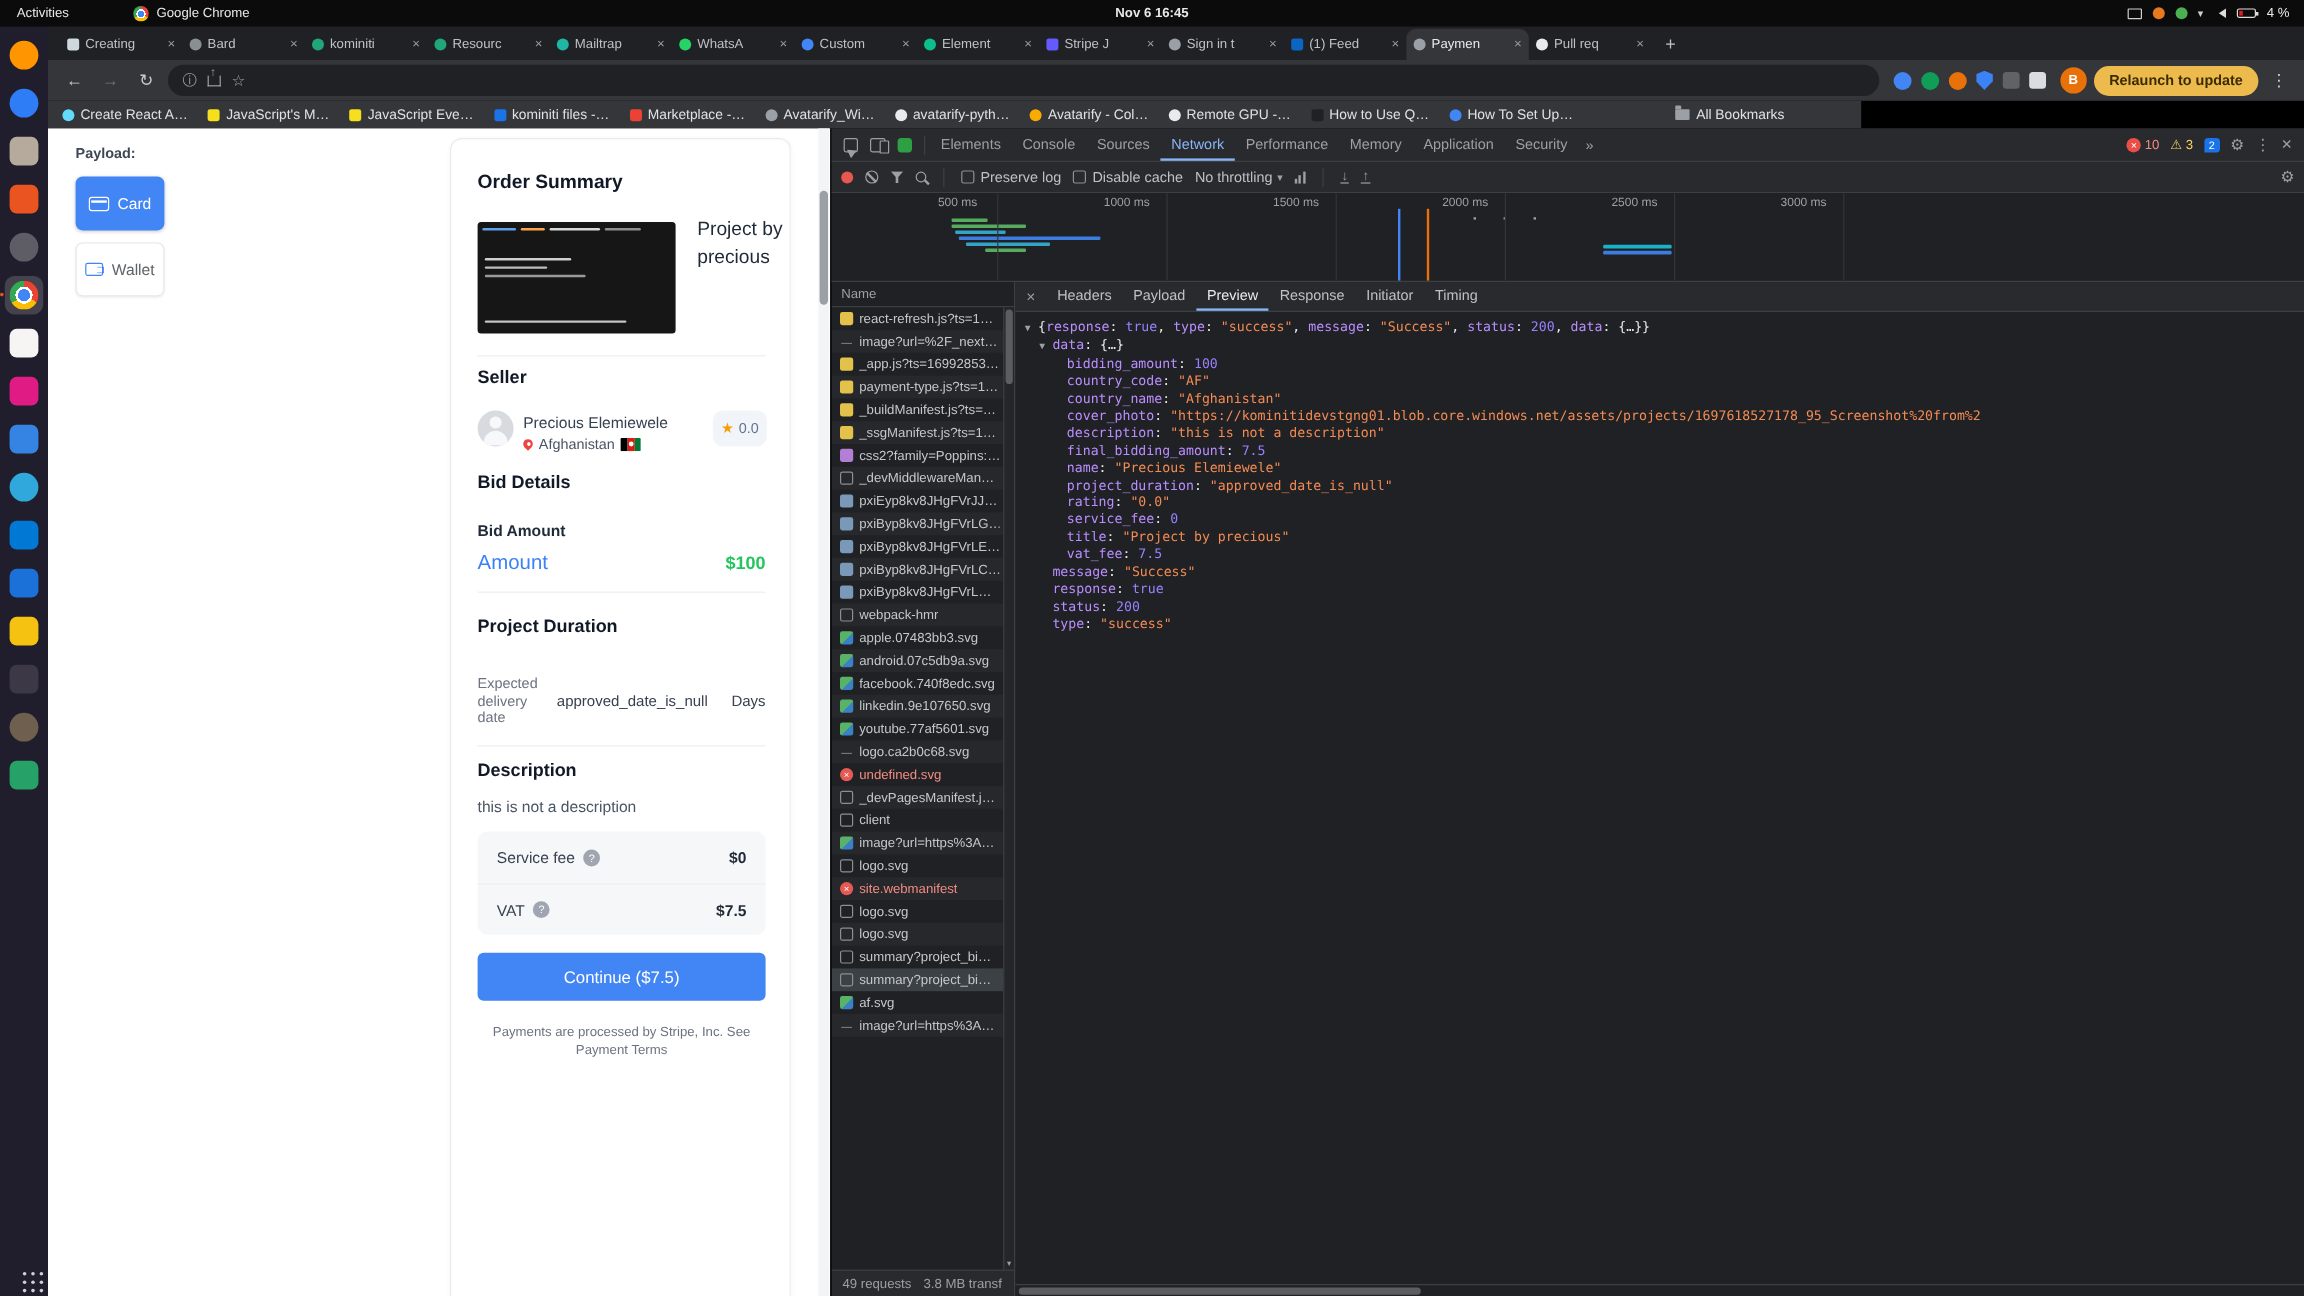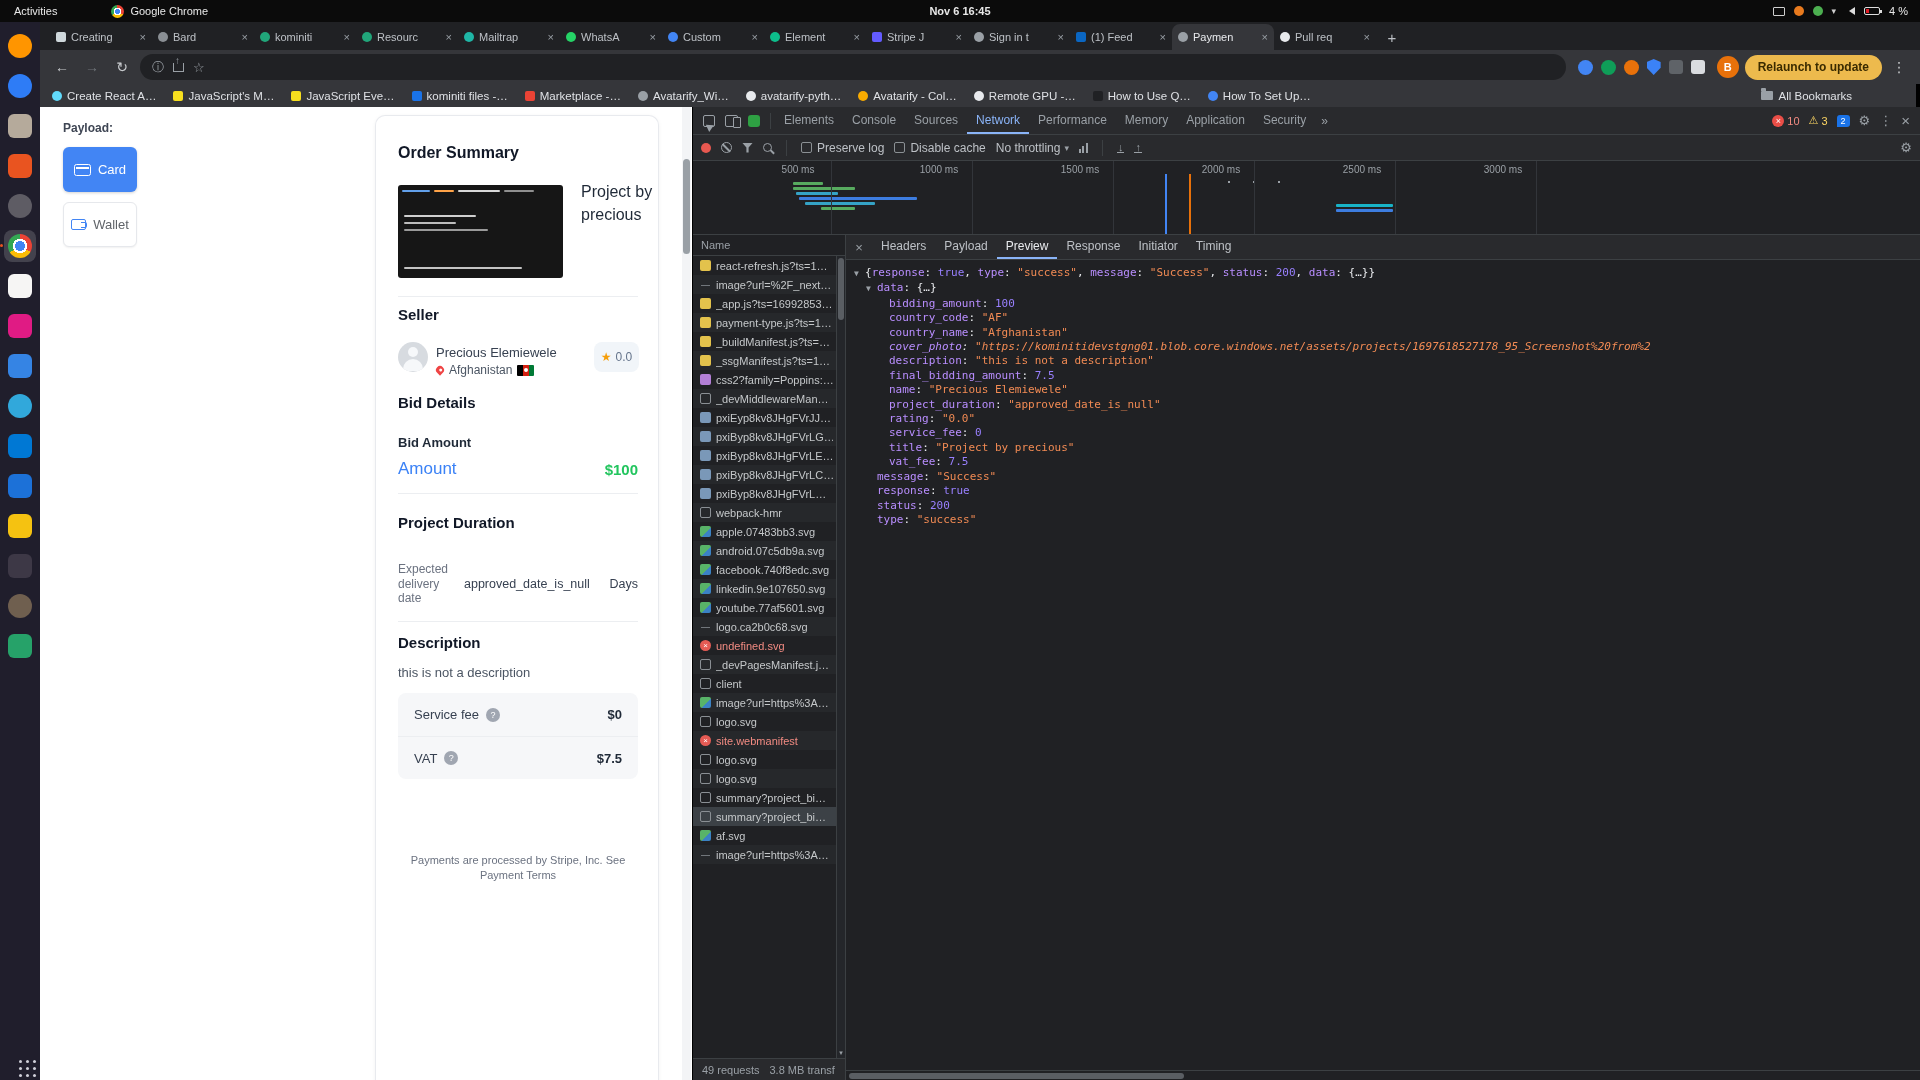--- a/index.html
+++ b/index.html
@@ -57,21 +57,21 @@
 .starbtn{color:#9aa0a6;font-size:13px;flex:none}
 .extbar{display:flex;align-items:center;gap:8px;padding:0 6px;flex:none}
 .extdot{width:15px;height:15px;border-radius:50%}
 .extsq{width:14px;height:14px;border-radius:3px}
 .shield{width:14px;height:16px;background:#3b82f6;clip-path:polygon(50% 0,100% 18%,100% 55%,50% 100%,0 55%,0 18%)}
 .avatarB{width:22px;height:22px;border-radius:50%;background:#e8710a;color:#fff;font-size:11px;font-weight:700;display:flex;align-items:center;justify-content:center;flex:none}
 .relaunch{height:25px;border-radius:13px;background:#edba4d;color:#3a2b00;font-size:12px;font-weight:600;display:flex;align-items:center;padding:0 13px;flex:none}
 .kebab{color:#c8cbce;font-size:14px;padding:0 4px;flex:none}
 
 
-#bookmarksbar{position:absolute;left:40px;top:84px;width:1876px;height:23px;background:#35363a;display:flex;align-items:center;padding:0 12px;gap:17px;font-size:11.5px;color:#dfe1e5}
+#bookmarksbar{position:absolute;left:40px;top:84px;width:1511px;height:23px;background:#35363a;display:flex;align-items:center;padding:0 12px;gap:17px;font-size:11.5px;color:#dfe1e5}
 .bm{display:flex;align-items:center;gap:5px;white-space:nowrap}
 .bfav{width:10px;height:10px;border-radius:2px;flex:none}
 .bm-all{margin-left:auto;display:flex;align-items:center;gap:6px;padding-right:52px}
 .folder{width:12px;height:9px;background:#9aa0a6;border-radius:1px;position:relative}
 .folder:before{content:"";position:absolute;top:-3px;left:0;width:5px;height:3px;background:#9aa0a6;border-radius:1px 1px 0 0}
 
 
 #page{position:absolute;left:40px;top:107px;width:652px;height:973px;background:#fff}
 .options-label{position:absolute;left:23px;top:14px;font-size:12px;font-weight:700;color:#3f4654}
 .card-btn{position:absolute;left:23px;top:40px;width:74px;height:45px;background:#4285f4;border-radius:6px;color:#fff;display:flex;align-items:center;justify-content:center;gap:7px;font-size:13px;box-shadow:0 1px 3px rgba(0,0,0,.18)}
@@ -505,20 +505,21 @@
           <span class="help-badge">?</span>
           <span class="fee-v">$0</span>
         </div>
         <div class="fee-row">
           <span class="fee-l">VAT</span>
           <span class="help-badge">?</span>
           <span class="fee-v">$7.5</span>
         </div>
       </div>
 
+      <div class="continue-btn">Continue ($7.5)</div>
       <div class="pay-footer">Payments are processed by Stripe, Inc. See Payment Terms</div>
     </div>
 
     <div id="page-scrollbar">
         <div class="thumb"></div>
       </div>
   </div>
 
   <div id="devtools">
     <div class="dt-tabbar">
@@ -768,21 +769,21 @@
               <div class="dtab">Initiator</div>
               <div class="dtab">Timing</div>
             </div>
         </div>
         <div class="dt-json" id="dt-json">
             <div class="pline" style="padding-left: 8px;"><span class="parrow">▼</span><span class="tk-p">{</span><span class="tk-k">response</span><span class="tk-p">: </span><span class="tk-n">true</span><span class="tk-p">, </span><span class="tk-k">type</span><span class="tk-p">: </span><span class="tk-s">"success"</span><span class="tk-p">, </span><span class="tk-k">message</span><span class="tk-p">: </span><span class="tk-s">"Success"</span><span class="tk-p">, </span><span class="tk-k">status</span><span class="tk-p">: </span><span class="tk-n">200</span><span class="tk-p">, </span><span class="tk-k">data</span><span class="tk-p">: </span><span class="tk-p">{…}}</span></div>
             <div class="pline" style="padding-left: 20px;"><span class="parrow">▼</span><span class="tk-k">data</span><span class="tk-p">: </span><span class="tk-p">{…}</span></div>
             <div class="pline" style="padding-left: 32px;"><span class="pspace"></span><span class="tk-k">bidding_amount</span><span class="tk-p">: </span><span class="tk-n">100</span></div>
             <div class="pline" style="padding-left: 32px;"><span class="pspace"></span><span class="tk-k">country_code</span><span class="tk-p">: </span><span class="tk-s">"AF"</span></div>
             <div class="pline" style="padding-left: 32px;"><span class="pspace"></span><span class="tk-k">country_name</span><span class="tk-p">: </span><span class="tk-s">"Afghanistan"</span></div>
-            <div class="pline" style="padding-left: 32px; font-style: italic;"><span class="pspace"></span><span class="tk-k">cover_photo</span><span class="tk-p">: </span><span class="tk-s">"https://kominitidevstgng01.blob.core.windows.net/assets/projects/1697618527178_95_Screenshot%20from%2</span></div>
+            <div class="pline" style="padding-left: 32px;"><span class="pspace"></span><span class="tk-k">cover_photo</span><span class="tk-p">: </span><span class="tk-s">"https://kominitidevstgng01.blob.core.windows.net/assets/projects/1697618527178_95_Screenshot%20from%2</span></div>
             <div class="pline" style="padding-left: 32px;"><span class="pspace"></span><span class="tk-k">description</span><span class="tk-p">: </span><span class="tk-s">"this is not a description"</span></div>
             <div class="pline" style="padding-left: 32px;"><span class="pspace"></span><span class="tk-k">final_bidding_amount</span><span class="tk-p">: </span><span class="tk-n">7.5</span></div>
             <div class="pline" style="padding-left: 32px;"><span class="pspace"></span><span class="tk-k">name</span><span class="tk-p">: </span><span class="tk-s">"Precious Elemiewele"</span></div>
             <div class="pline" style="padding-left: 32px;"><span class="pspace"></span><span class="tk-k">project_duration</span><span class="tk-p">: </span><span class="tk-s">"approved_date_is_null"</span></div>
             <div class="pline" style="padding-left: 32px;"><span class="pspace"></span><span class="tk-k">rating</span><span class="tk-p">: </span><span class="tk-s">"0.0"</span></div>
             <div class="pline" style="padding-left: 32px;"><span class="pspace"></span><span class="tk-k">service_fee</span><span class="tk-p">: </span><span class="tk-n">0</span></div>
             <div class="pline" style="padding-left: 32px;"><span class="pspace"></span><span class="tk-k">title</span><span class="tk-p">: </span><span class="tk-s">"Project by precious"</span></div>
             <div class="pline" style="padding-left: 32px;"><span class="pspace"></span><span class="tk-k">vat_fee</span><span class="tk-p">: </span><span class="tk-n">7.5</span></div>
             <div class="pline" style="padding-left: 20px;"><span class="pspace"></span><span class="tk-k">message</span><span class="tk-p">: </span><span class="tk-s">"Success"</span></div>
             <div class="pline" style="padding-left: 20px;"><span class="pspace"></span><span class="tk-k">response</span><span class="tk-p">: </span><span class="tk-n">true</span></div>

